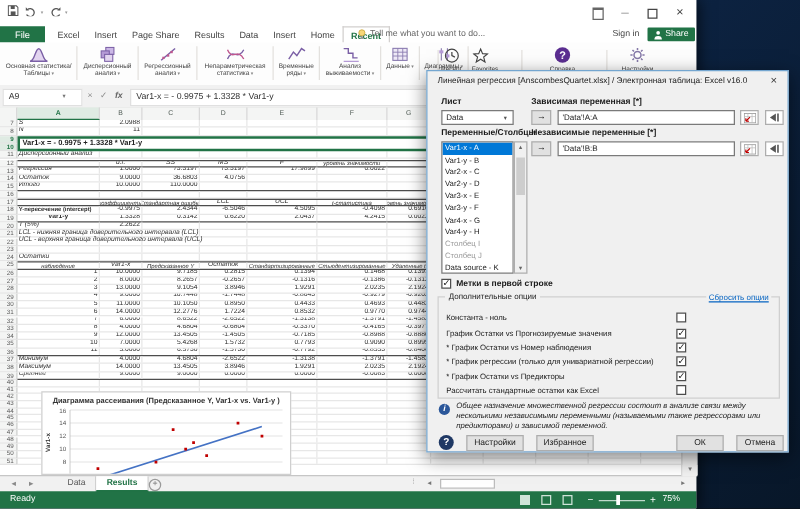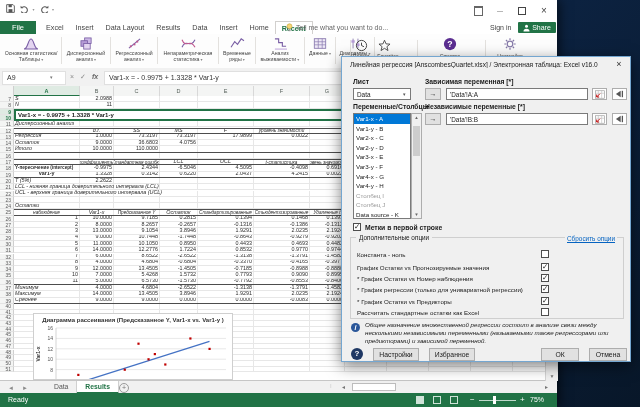--- a/index.html
+++ b/index.html
@@ -188,21 +188,21 @@
           </span>
         <span class="wbtn glyph-close" style="position:absolute;right:0;top:0;"></span>
       </div>
     </div>
 
     <div id="tabrow">
       <div id="filetab">File</div>
       <div id="mtabs">
           <span class="mtab">Excel</span>
           <span class="mtab">Insert</span>
-          <span class="mtab">Data Layout</span>
+          <span class="mtab">Page Share</span>
           <span class="mtab">Results</span>
           <span class="mtab">Data</span>
           <span class="mtab">Insert</span>
           <span class="mtab">Home</span>
           <span class="mtab active">Recent</span>
         </div>
       <div id="tellme">
         <svg width="7" height="9" viewBox="0 0 8 11">
             <circle cx="4" cy="4" r="3" fill="#f7d778" stroke="#c9a73c" stroke-width="0.8"></circle>
             <rect x="2.7" y="7.5" width="2.6" height="2.5" fill="#9a9a9a"></rect>

